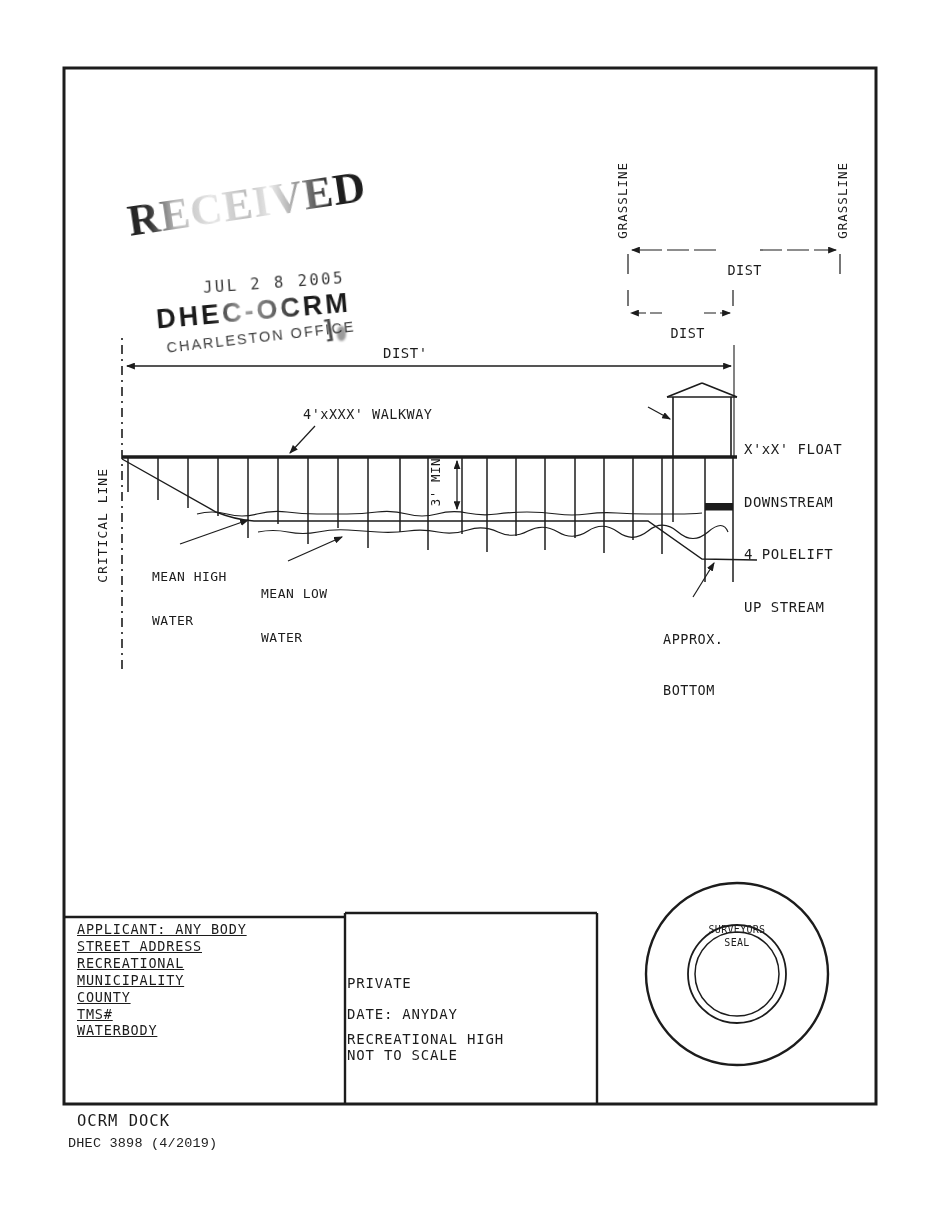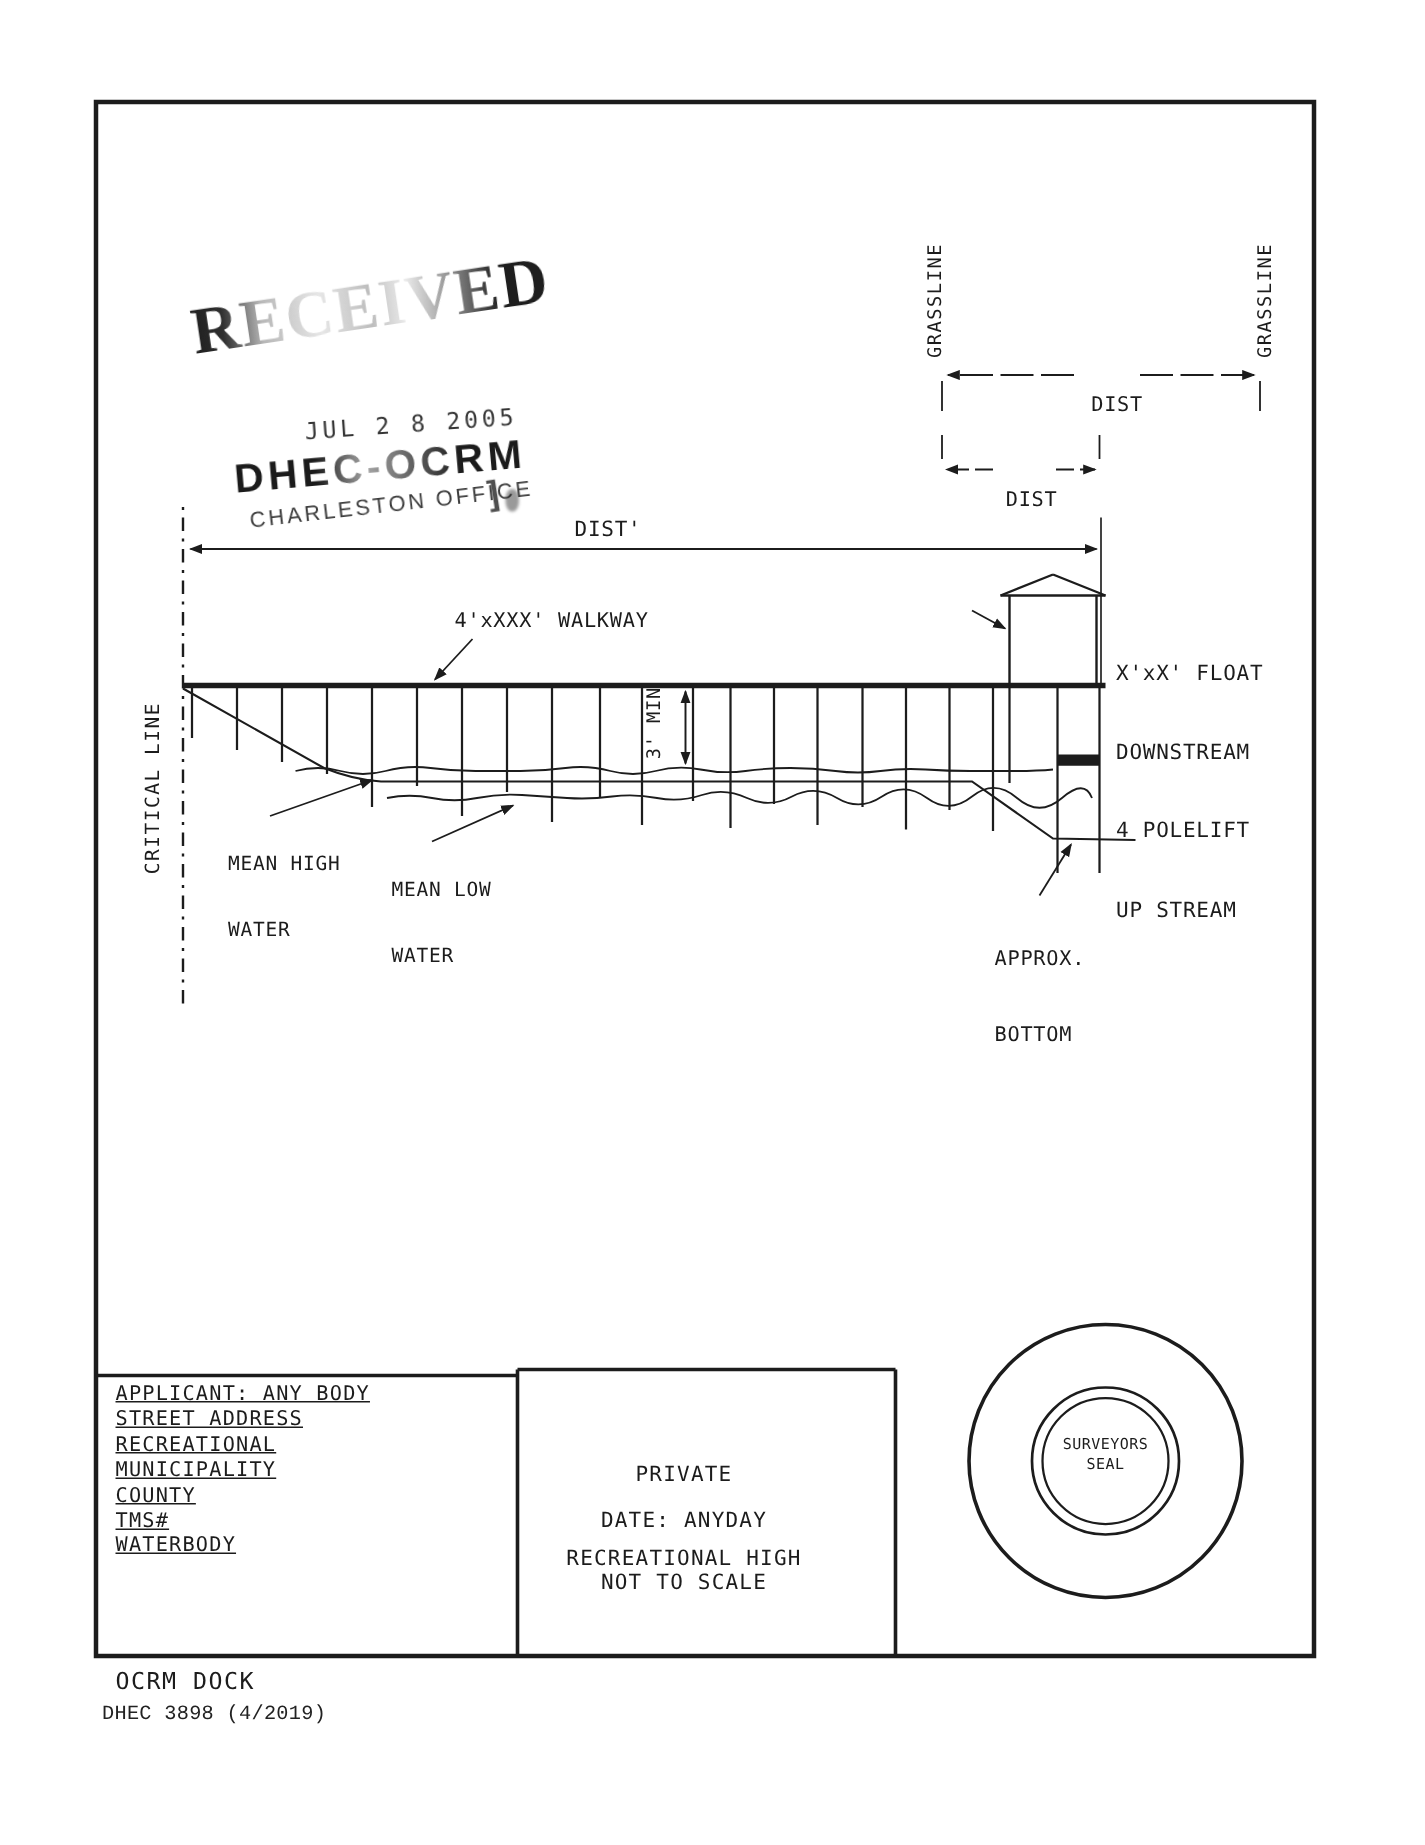--- a/index.html
+++ b/index.html
@@ -34,22 +34,22 @@
   .stamp-loc{position:absolute;left:166px;top:329px;font-size:14.5px;letter-spacing:2px;
     transform:rotate(-6.5deg);color:rgba(25,25,25,0.85);filter:blur(0.3px);
     font-family:"Liberation Sans",sans-serif;}
   .stamp-bracket{position:absolute;left:322px;top:316px;font-size:24px;font-weight:bold;
     transform:rotate(-9deg);color:rgba(20,20,20,0.75);filter:blur(0.4px);}
   .stamp-smudge{position:absolute;left:337px;top:326px;width:9px;height:15px;
     background:rgba(30,30,30,0.45);border-radius:45%;filter:blur(1px);}
   
   .tb-left{position:absolute;left:77px;top:921px;font-size:13.5px;line-height:16.9px;letter-spacing:0.8px;text-decoration:underline;}
   .tb-form{position:absolute;left:77px;top:1072px;font-size:15.5px;letter-spacing:1px;margin-top:40px;}
-  .tb-center{position:absolute;left:347px;width:218px;text-align:center;letter-spacing:0.8px;}
-  .seal-text{position:absolute;left:687px;top:958px;width:100px;text-align:center;
+  .tb-center{position:absolute;left:347px;width:218px;text-align:left;letter-spacing:0.8px;}
+  .seal-text{position:absolute;left:687px;top:924px;width:100px;text-align:center;
     font-size:10px;line-height:12.5px;letter-spacing:0.3px;}
   .footer{position:absolute;left:68px;top:1136px;font-family:Liberation Mono, monospace;
     font-size:13.5px;color:#222;letter-spacing:0.2px;}
 </style>
 </head>
 <body>
 
 <div id="page">
 
   <svg class="linework" width="950" height="1230" viewBox="0 0 950 1230">

